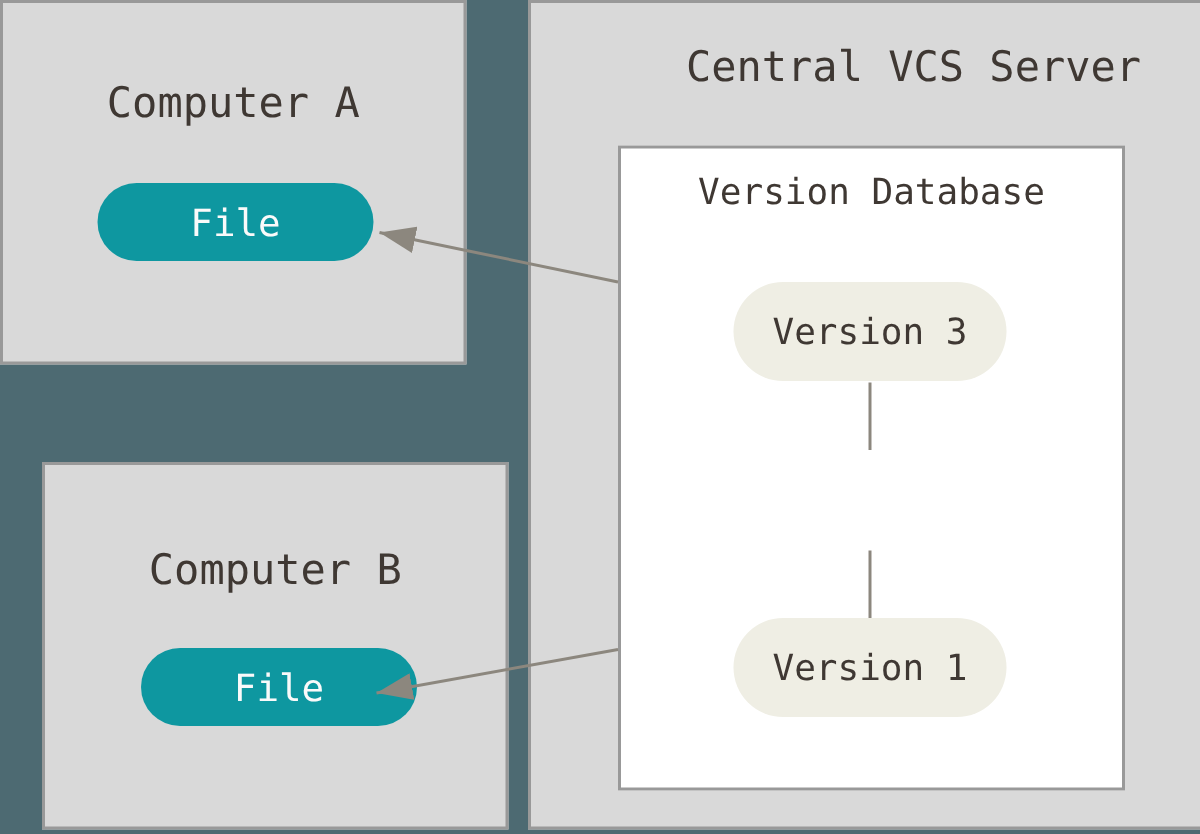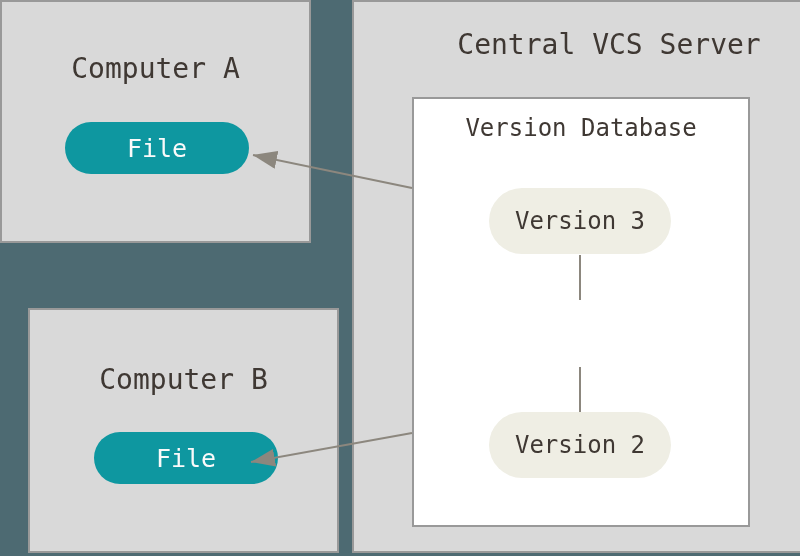--- a/index.html
+++ b/index.html
@@ -121,21 +121,21 @@
   <div class="panel" id="panel-server">
     <div class="panel-title">Central VCS Server</div>
 
     <div class="db-box">
       <div class="db-title">Version Database</div>
 
       <div class="version-pill v3">
         <span>Version 3</span>
       </div>
       <div class="version-pill v1">
-        <span>Version 2</span>
+        <span>Version 1</span>
       </div>
     </div>
   </div>
 
   <svg class="overlay" viewBox="0 0 800 556" xmlns="http://www.w3.org/2000/svg">
     <defs>
       <marker id="arrowhead" markerUnits="userSpaceOnUse" markerWidth="24" markerHeight="18" viewBox="0 0 24 18" refX="24" refY="9" orient="auto">
         <path class="arrowhead-shape" d="M0,0 L24,9 L0,18 Z"></path>
       </marker>
     </defs>

